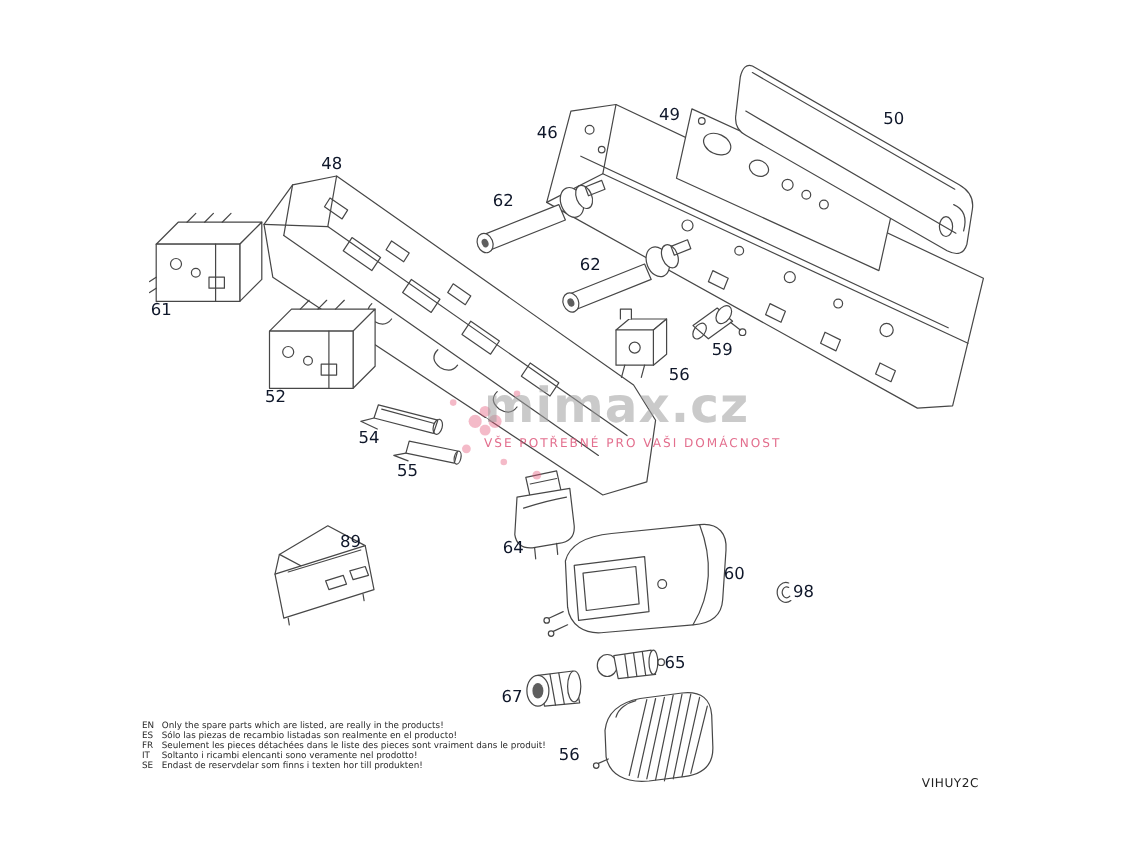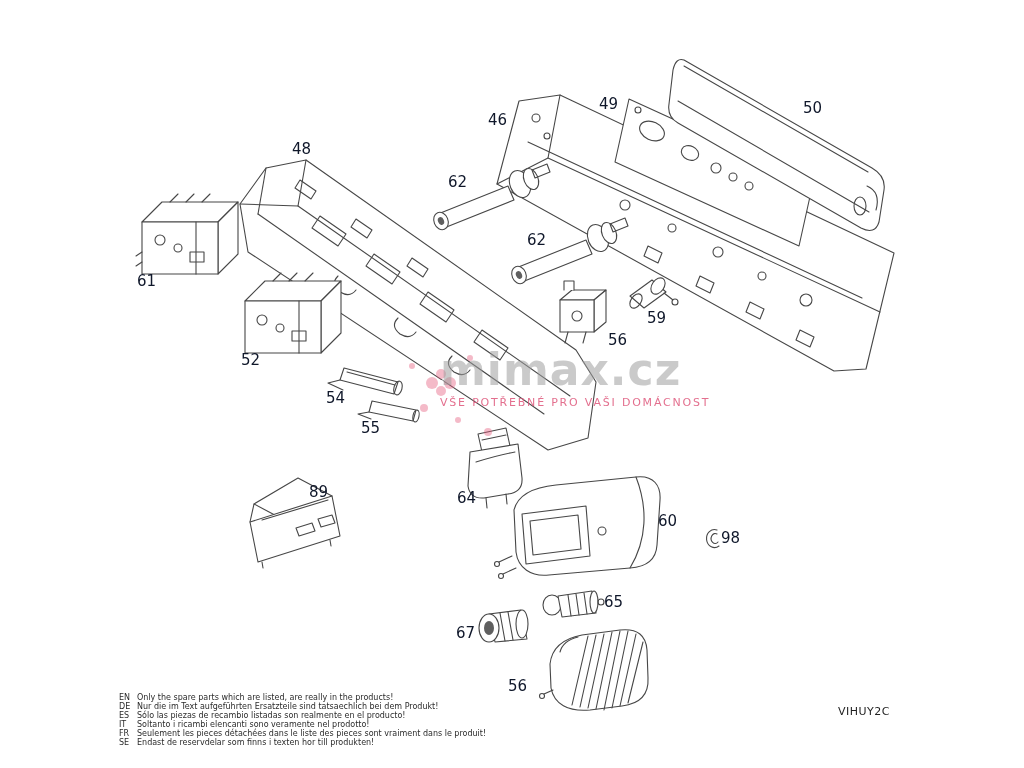--- a/index.html
+++ b/index.html
@@ -8,21 +8,21 @@
   .art{position:absolute;left:0;top:0;}
   .art *{stroke:#474747;stroke-width:1.1;fill:none;stroke-linejoin:round;stroke-linecap:round;}
   .art .f{fill:#ffffff;}
   .art .dk{fill:#5f5f5f;stroke:none;}
   .art .pink{fill:rgba(229,90,125,0.42);stroke:none;}
   .art .pink2{fill:rgba(255,255,255,0.95);stroke:none;}
   .pl{position:absolute;font-size:15px;color:#0f172a;white-space:nowrap;}
   .wm{position:absolute;left:440px;top:348px;width:290px;pointer-events:none;}
   .wm-title{font-size:44px;font-weight:bold;letter-spacing:1px;color:rgba(158,158,158,0.55);line-height:1;}
   .wm-sub{font-size:11px;letter-spacing:1.8px;color:rgba(222,86,122,0.85);margin-top:4px;white-space:nowrap;}
-  .disc{position:absolute;left:119px;top:655px;font-size:8px;line-height:9px;color:#2b2b2b;margin-top:38px;}
+  .disc{position:absolute;left:129px;top:655px;font-size:8px;line-height:9px;color:#2b2b2b;}
   .disc .row{white-space:nowrap;}
   .disc .code{display:inline-block;width:18px;}
   .dcode{position:absolute;left:838px;top:705px;font-size:11px;color:#1f1f1f;letter-spacing:0.5px;}
 </style>
 </head>
 <body>
 
 <div class="stage">
 
   <svg class="art" width="1024" height="768" viewBox="0 0 1024 768">
@@ -244,22 +244,21 @@
   <div class="pl" style="left:527px;top:231px">62</div>
   <div class="pl" style="left:457px;top:489px">64</div>
   <div class="pl" style="left:604px;top:593px">65</div>
   <div class="pl" style="left:721px;top:529px">98</div>
   <div class="pl" style="left:456px;top:624px">67</div>
   <div class="pl" style="left:508px;top:677px">56</div>
   <div class="pl" style="left:309px;top:483px">89</div>
 
   <div class="disc">
     <div class="row"><span class="code">EN</span><span>Only the spare parts which are listed, are really in the products!</span></div>
-    <div class="row"><span class="code">DE</span><span>Nur die im Text aufgeführten Ersatzteile sind tatsaechlich bei dem Produkt!</span></div>
     <div class="row"><span class="code">ES</span><span>Sólo las piezas de recambio  listadas son realmente en el producto!</span></div>
+    <div class="row"><span class="code">FR</span><span>Seulement les pieces détachées dans le liste des pieces sont vraiment dans le produit!</span></div>
     <div class="row"><span class="code">IT</span><span>Soltanto i ricambi elencanti sono veramente nel prodotto!</span></div>
-    <div class="row"><span class="code">FR</span><span>Seulement les pieces détachées dans le liste des pieces sont vraiment dans le produit!</span></div>
     <div class="row"><span class="code">SE</span><span>Endast de reservdelar som finns i texten hor till produkten!</span></div>
   </div>
 
   <div class="dcode">VIHUY2C</div>
 
 </div>
 
 </body></html>

